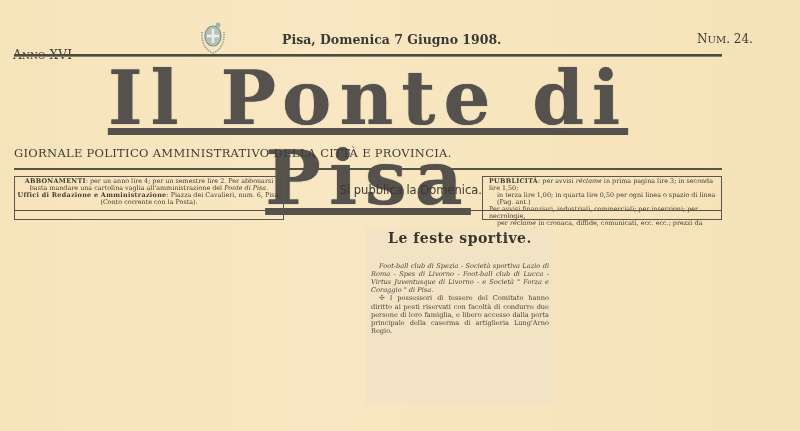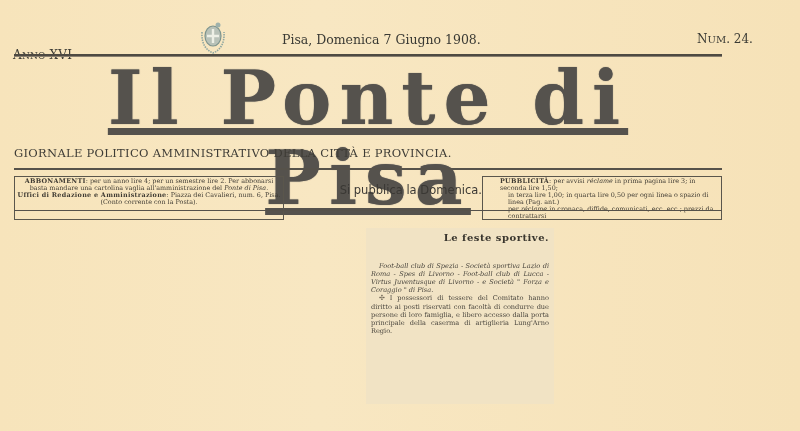--- a/index.html
+++ b/index.html
@@ -11,21 +11,21 @@
     position: relative;
   }
   .page {
     position: absolute; left: 0; top: 0; width: 800px; height: 431px;
     background: linear-gradient(90deg, #f7e4bb 0%, #f8e7c2 40%, #f6e2b8 100%);
   }
   
   .topline { position: absolute; top: 32px; left: 0; width: 800px; height: 20px; }
   .anno { position: absolute; left: 13px; top: 16px; font-size: 12px; letter-spacing: 0.2px; }
   .anno .sc { font-size: 9px; }
-  .dateline { position: absolute; left: 282px; top: 0; font-size: 12.5px; }
+  .dateline { position: absolute; left: 282px; top: 0; font-size: 12.5px; font-weight: bold; }
   .num { position: absolute; left: 697px; top: 0; font-size: 12px; }
   .num .sc { font-size: 10px; }
   .emblem {
     position: absolute; left: 198px; top: 20px; width: 30px; height: 36px;
   }
   .rule-top {
     position: absolute; left: 14px; top: 54px; width: 708px; height: 3px;
     background: #4e4a42; border-bottom: 1px solid #8a8070;
   }
   .title {
@@ -51,41 +51,41 @@
   .infobar {
     position: absolute; left: 14px; top: 172px; width: 708px; height: 36px;
   }
   .box {
     position: absolute; top: 4px; height: 44px;
     border: 1px solid #5a564c;
     font-size: 6.4px; line-height: 7px; text-align: center; color: #3e3a32;
     padding-top: 1px;
   }
   .box-left { left: 0; width: 270px; }
-  .box-right { left: 468px; width: 240px; text-align: left; padding-left: 17px; }
+  .box-right { left: 468px; width: 240px; text-align: left; padding-left: 6px; }
   .box b { font-weight: bold; letter-spacing: 0.3px; }
   .box i { font-style: italic; }
   .center-note {
     position: absolute; left: 270px; top: 4px; width: 198px; height: 28px;
     text-align: right; line-height: 28px;
     font-family: "DejaVu Sans", sans-serif; font-size: 11.5px; color: #3a3834;
   }
   .rule-bot {
     position: absolute; left: 14px; top: 210px; width: 708px; height: 1px;
     background: #55514a;
   }
   .clipping {
     position: absolute; left: 366px; top: 228px; width: 188px; height: 176px;
     background: #f1e3c4;
     padding: 6px 5px 0 5px;
     font-size: 6.6px; line-height: 8.1px; color: #4a463e;
     text-align: justify;
   }
   .clipping h2 {
-    text-align: right; font-size: 10px; font-weight: bold; letter-spacing: 0.5px;
+    text-align: center; font-size: 14px; font-weight: bold; letter-spacing: 0.5px;
     margin-bottom: 11px; color: #3a362e;
   }
   .clipping p { text-indent: 8px; margin: 0; }
   .clipping p.teams { font-style: italic; text-indent: 8px; margin-top: 20px; }
   .cross { color: #6a6252; font-size: 7px; }
 </style>
 </head>
 <body>
 
 <div class="page">
@@ -117,20 +117,21 @@
       <div><span>basta mandare una cartolina vaglia all'amministrazione del </span><i>Ponte di Pisa.</i></div>
       <div><b>Uffici di Redazione e Amministrazione</b><span>: Piazza dei Cavalieri, num. 6, Pisa.</span></div>
       <div>(Conto corrente con la Posta).</div>
     </div>
 
     <div class="center-note">Si pubblica la Domenica.</div>
 
     <div class="box box-right">
       <div><b>PUBBLICITÀ</b><span>: per avvisi </span><i>réclame</i><span> in prima pagina lire 3; in seconda lire 1,50;</span></div>
       <div style="padding-left:8px">in terza lire 1,00; in quarta lire 0,50 per ogni linea o spazio di linea (Pag. ant.)</div>
+      <div>Per avvisi finanziari, industriali, commerciali; per inserzioni; per necrologie,</div>
       <div style="padding-left:8px"><span>per </span><i>réclame</i><span> in cronaca, diffide, comunicati, ecc. ecc.; prezzi da contrattarsi</span></div>
     </div>
   </div>
 
   <div class="rule-bot"></div>
 
   <div class="clipping">
     <h2>Le feste sportive.</h2>
     <p class="teams">Foot-ball club di Spezia - Società sportiva Lazio di Roma - Spes di Livorno - Foot-ball club di Lucca - Virtus Juventusque di Livorno - e Società " Forza e Coraggio " di Pisa.</p>
     <p><span class="cross">✣</span><span> I possessori di tessere del Comitato hanno diritto ai posti riservati con facoltà di condurre due persone di loro famiglia, e libero accesso dalla porta principale della caserma di artiglieria Lung'Arno Regio.</span></p>

